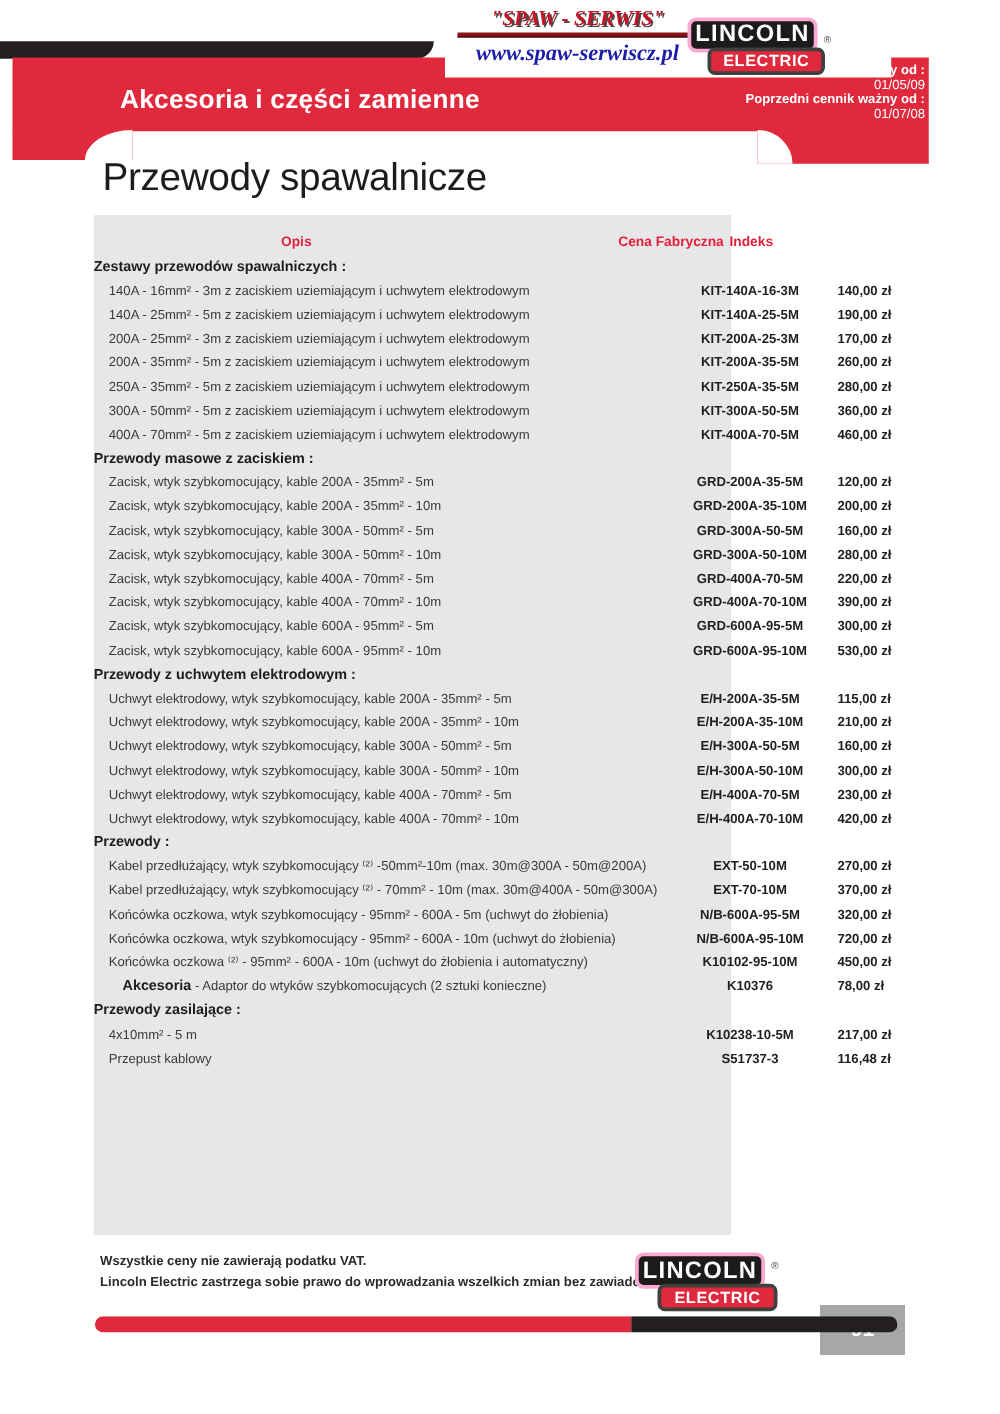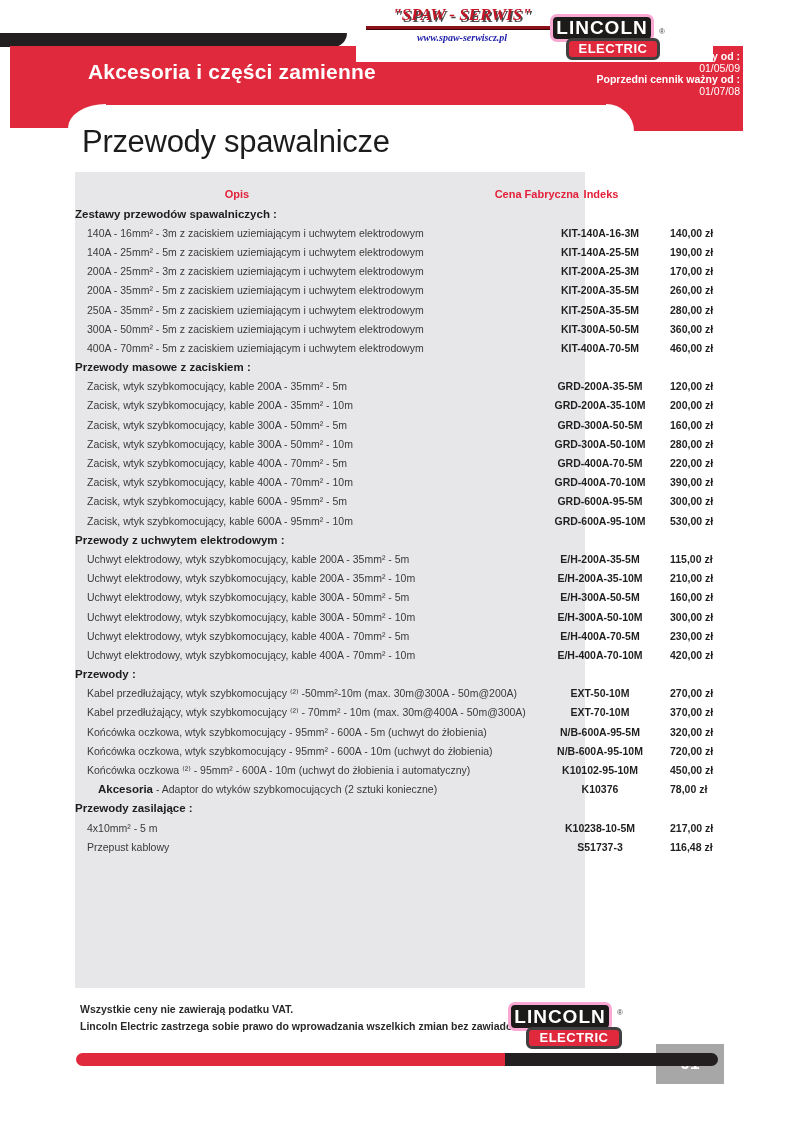--- a/index.html
+++ b/index.html
@@ -7,29 +7,29 @@
     position:relative;width:800px;height:1131px;background:#ffffff;overflow:hidden;
     font-family:"Liberation Sans","DejaVu Sans",sans-serif;color:#222;
   }
   
   .black-bar{position:absolute;left:0;top:33px;width:347px;height:14px;background:#231f20;border-radius:0 0 16px 0;}
   .red-banner{position:absolute;left:10px;top:46px;width:733px;height:59px;background:#e0293c;}
   .red-left-tab{position:absolute;left:10px;top:104px;width:96px;height:24px;background:#e0293c;}
   .left-corner-cut{position:absolute;left:68px;top:104px;width:38px;height:24px;background:#ffffff;border-top-left-radius:38px 24px;}
   .red-right-tab{position:absolute;left:606px;top:104px;width:137px;height:27px;background:#e0293c;}
   .right-corner-cut{position:absolute;left:606px;top:104px;width:28px;height:27px;background:#ffffff;border-top-right-radius:28px 27px;}
-  .banner-title{position:absolute;left:84px;top:56px;margin:4px;color:#ffffff;font-size:21px;font-weight:bold;letter-spacing:.2px;}
+  .banner-title{position:absolute;left:84px;top:56px;margin:12px;color:#ffffff;font-size:21px;font-weight:bold;letter-spacing:.2px;}
   .dates{position:absolute;right:60px;top:51px;text-align:right;color:#ffffff;font-size:10.5px;line-height:11.5px;}
   .dates .lbl{font-weight:bold;}
   
   .logo-panel{position:absolute;left:356px;top:0;width:357px;height:62px;background:#ffffff;}
   .spaw{position:absolute;left:6px;top:5px;width:200px;text-align:center;}
   .spaw-name{font-family:"Liberation Serif","DejaVu Serif",serif;font-style:italic;font-weight:bold;font-size:17px;color:#c41425;text-shadow:1.5px 1.5px 0 #4a4a4a;white-space:nowrap;}
   .spaw-underline{height:3px;background:#8c1118;margin:1px 4px 2px 4px;border-bottom:1px solid #3a0608;}
-  .spaw-url{font-family:"Liberation Serif","DejaVu Serif",serif;font-style:italic;font-weight:bold;font-size:10px;color:#1c1ca8;white-space:nowrap;}
+  .spaw-url{font-family:"Liberation Serif","DejaVu Serif",serif;font-style:italic;font-weight:bold;font-size:18px;color:#1c1ca8;white-space:nowrap;}
   .lincoln-box{position:absolute;background:#1c1b19;color:#fff;border:3px solid #f9a8d4;border-radius:7px;
     font-weight:bold;text-align:center;font-family:"Liberation Sans","DejaVu Sans",sans-serif;}
   .electric-box{position:absolute;background:#e0293c;color:#fff;border:3px solid #404040;border-radius:6px;
     font-weight:bold;text-align:center;}
   .reg-mark{position:absolute;font-size:8px;color:#444;}
   .lincoln-top-1{left:550px;top:14px;width:98px;height:22px;font-size:19px;line-height:22px;letter-spacing:1px;}
   .electric-top{left:566px;top:38px;width:88px;height:16px;font-size:13px;line-height:16px;letter-spacing:.5px;}
   .reg-top{left:659px;top:27px;}
   .lincoln-bot{left:508px;top:1002px;width:98px;height:23px;font-size:19px;line-height:23px;letter-spacing:1px;}
   .electric-bot{left:526px;top:1027px;width:90px;height:16px;font-size:13px;line-height:16px;letter-spacing:.5px;}

